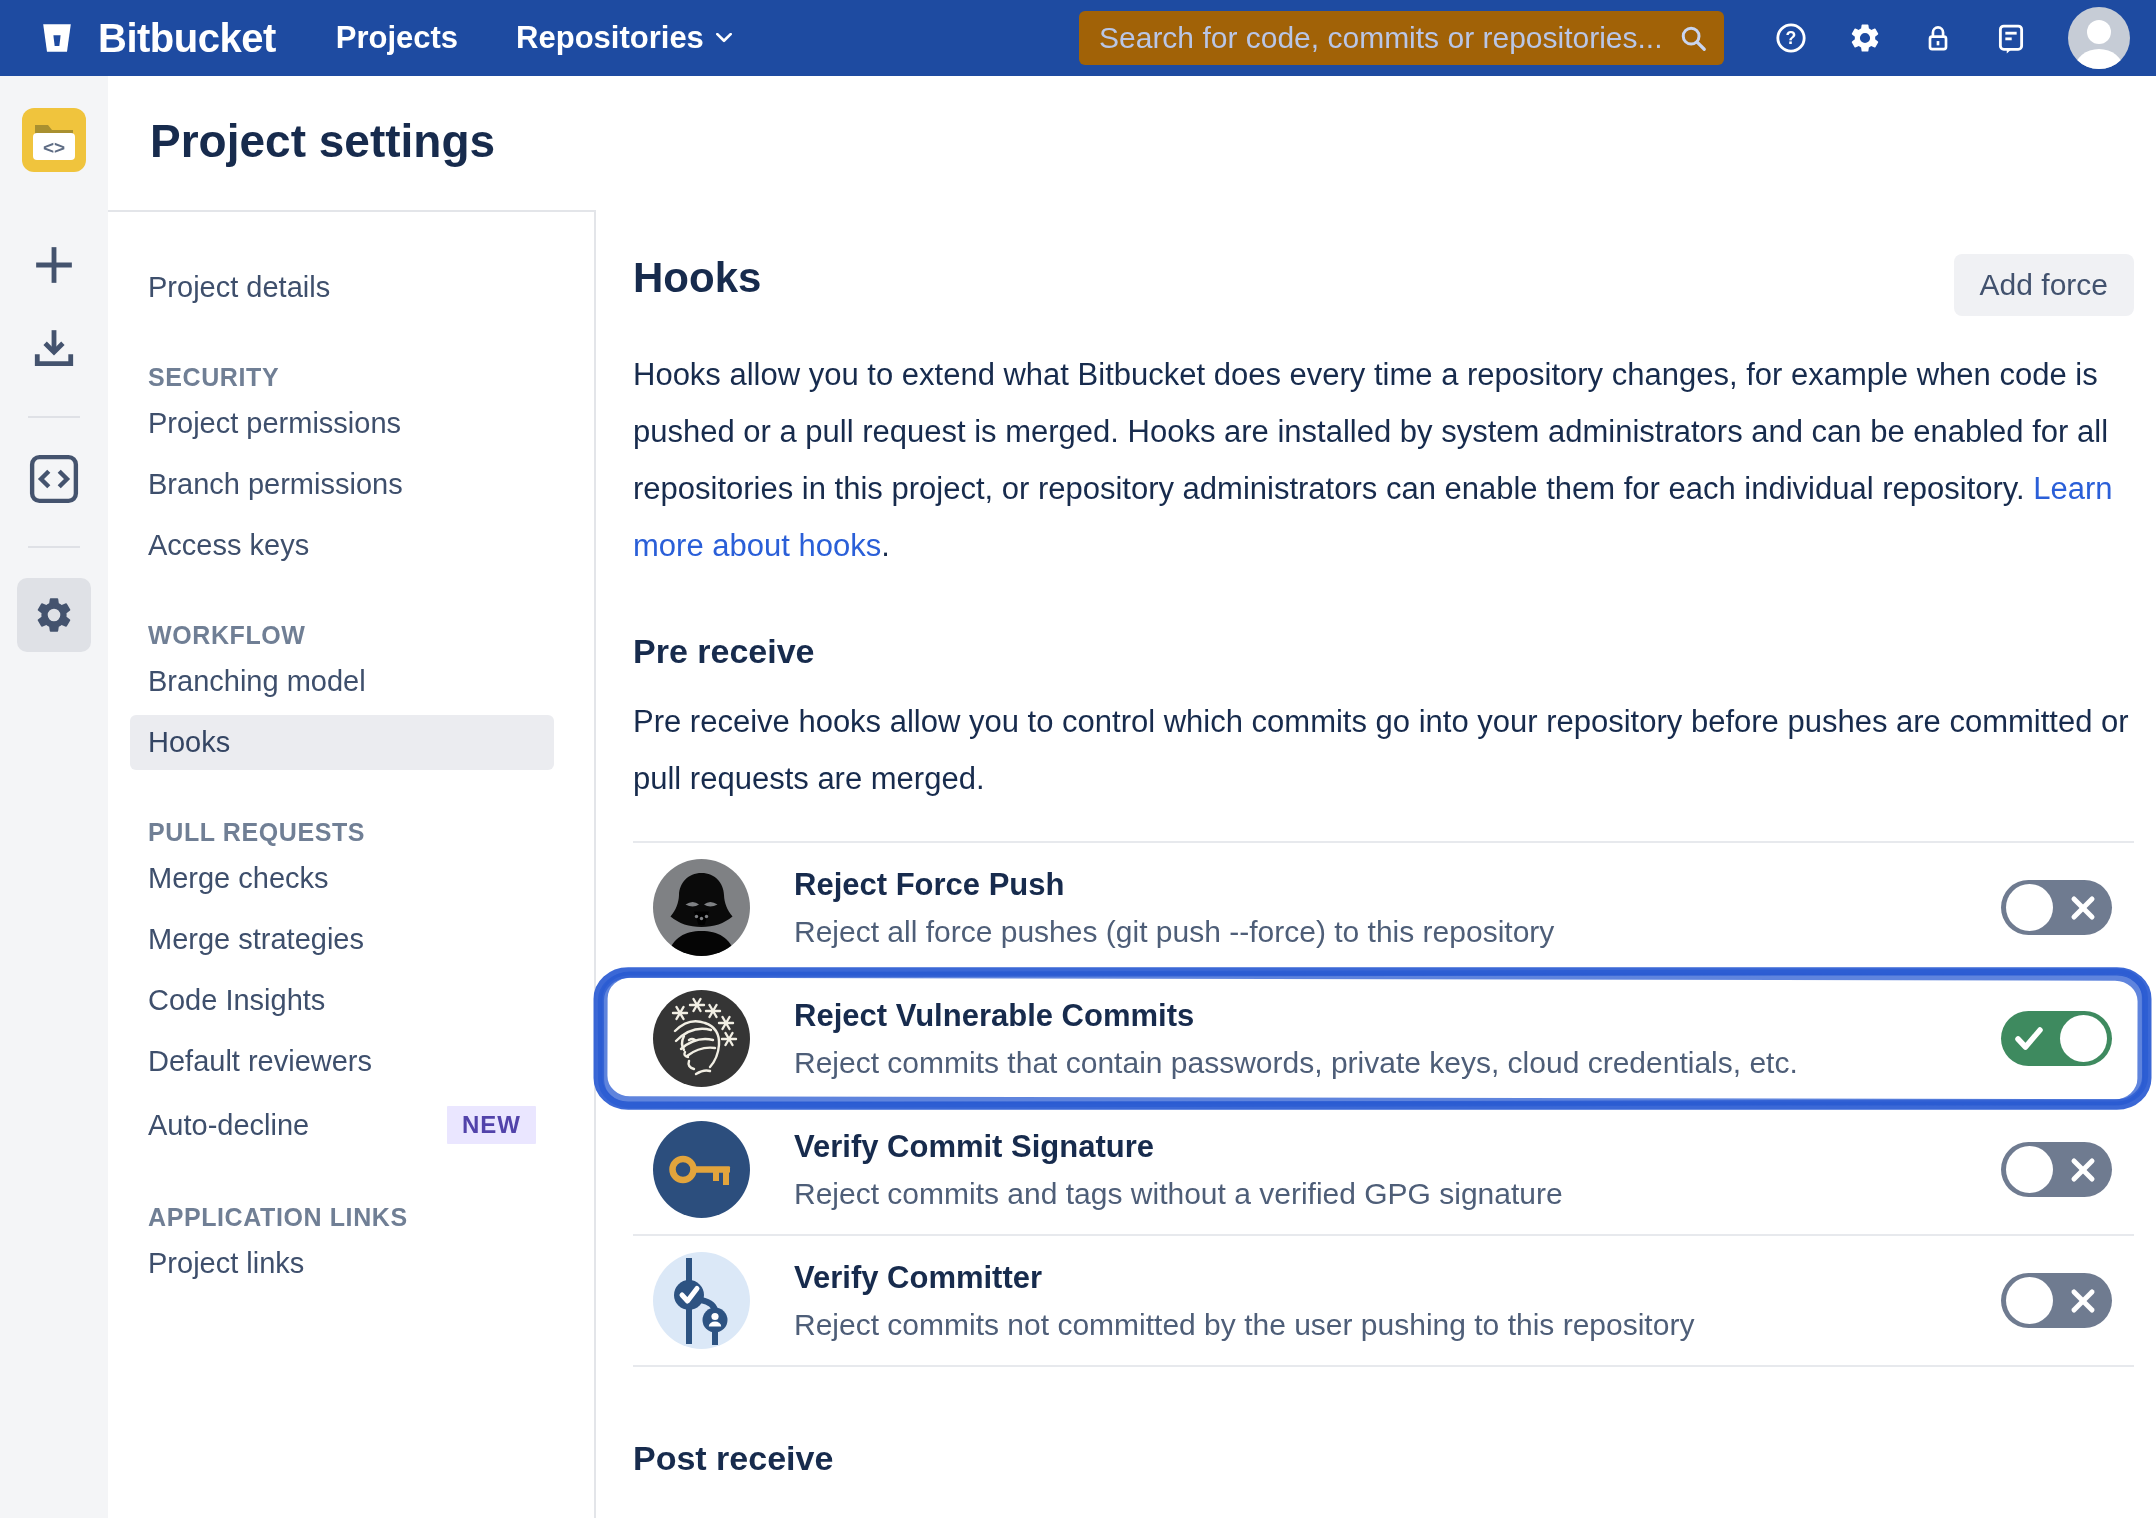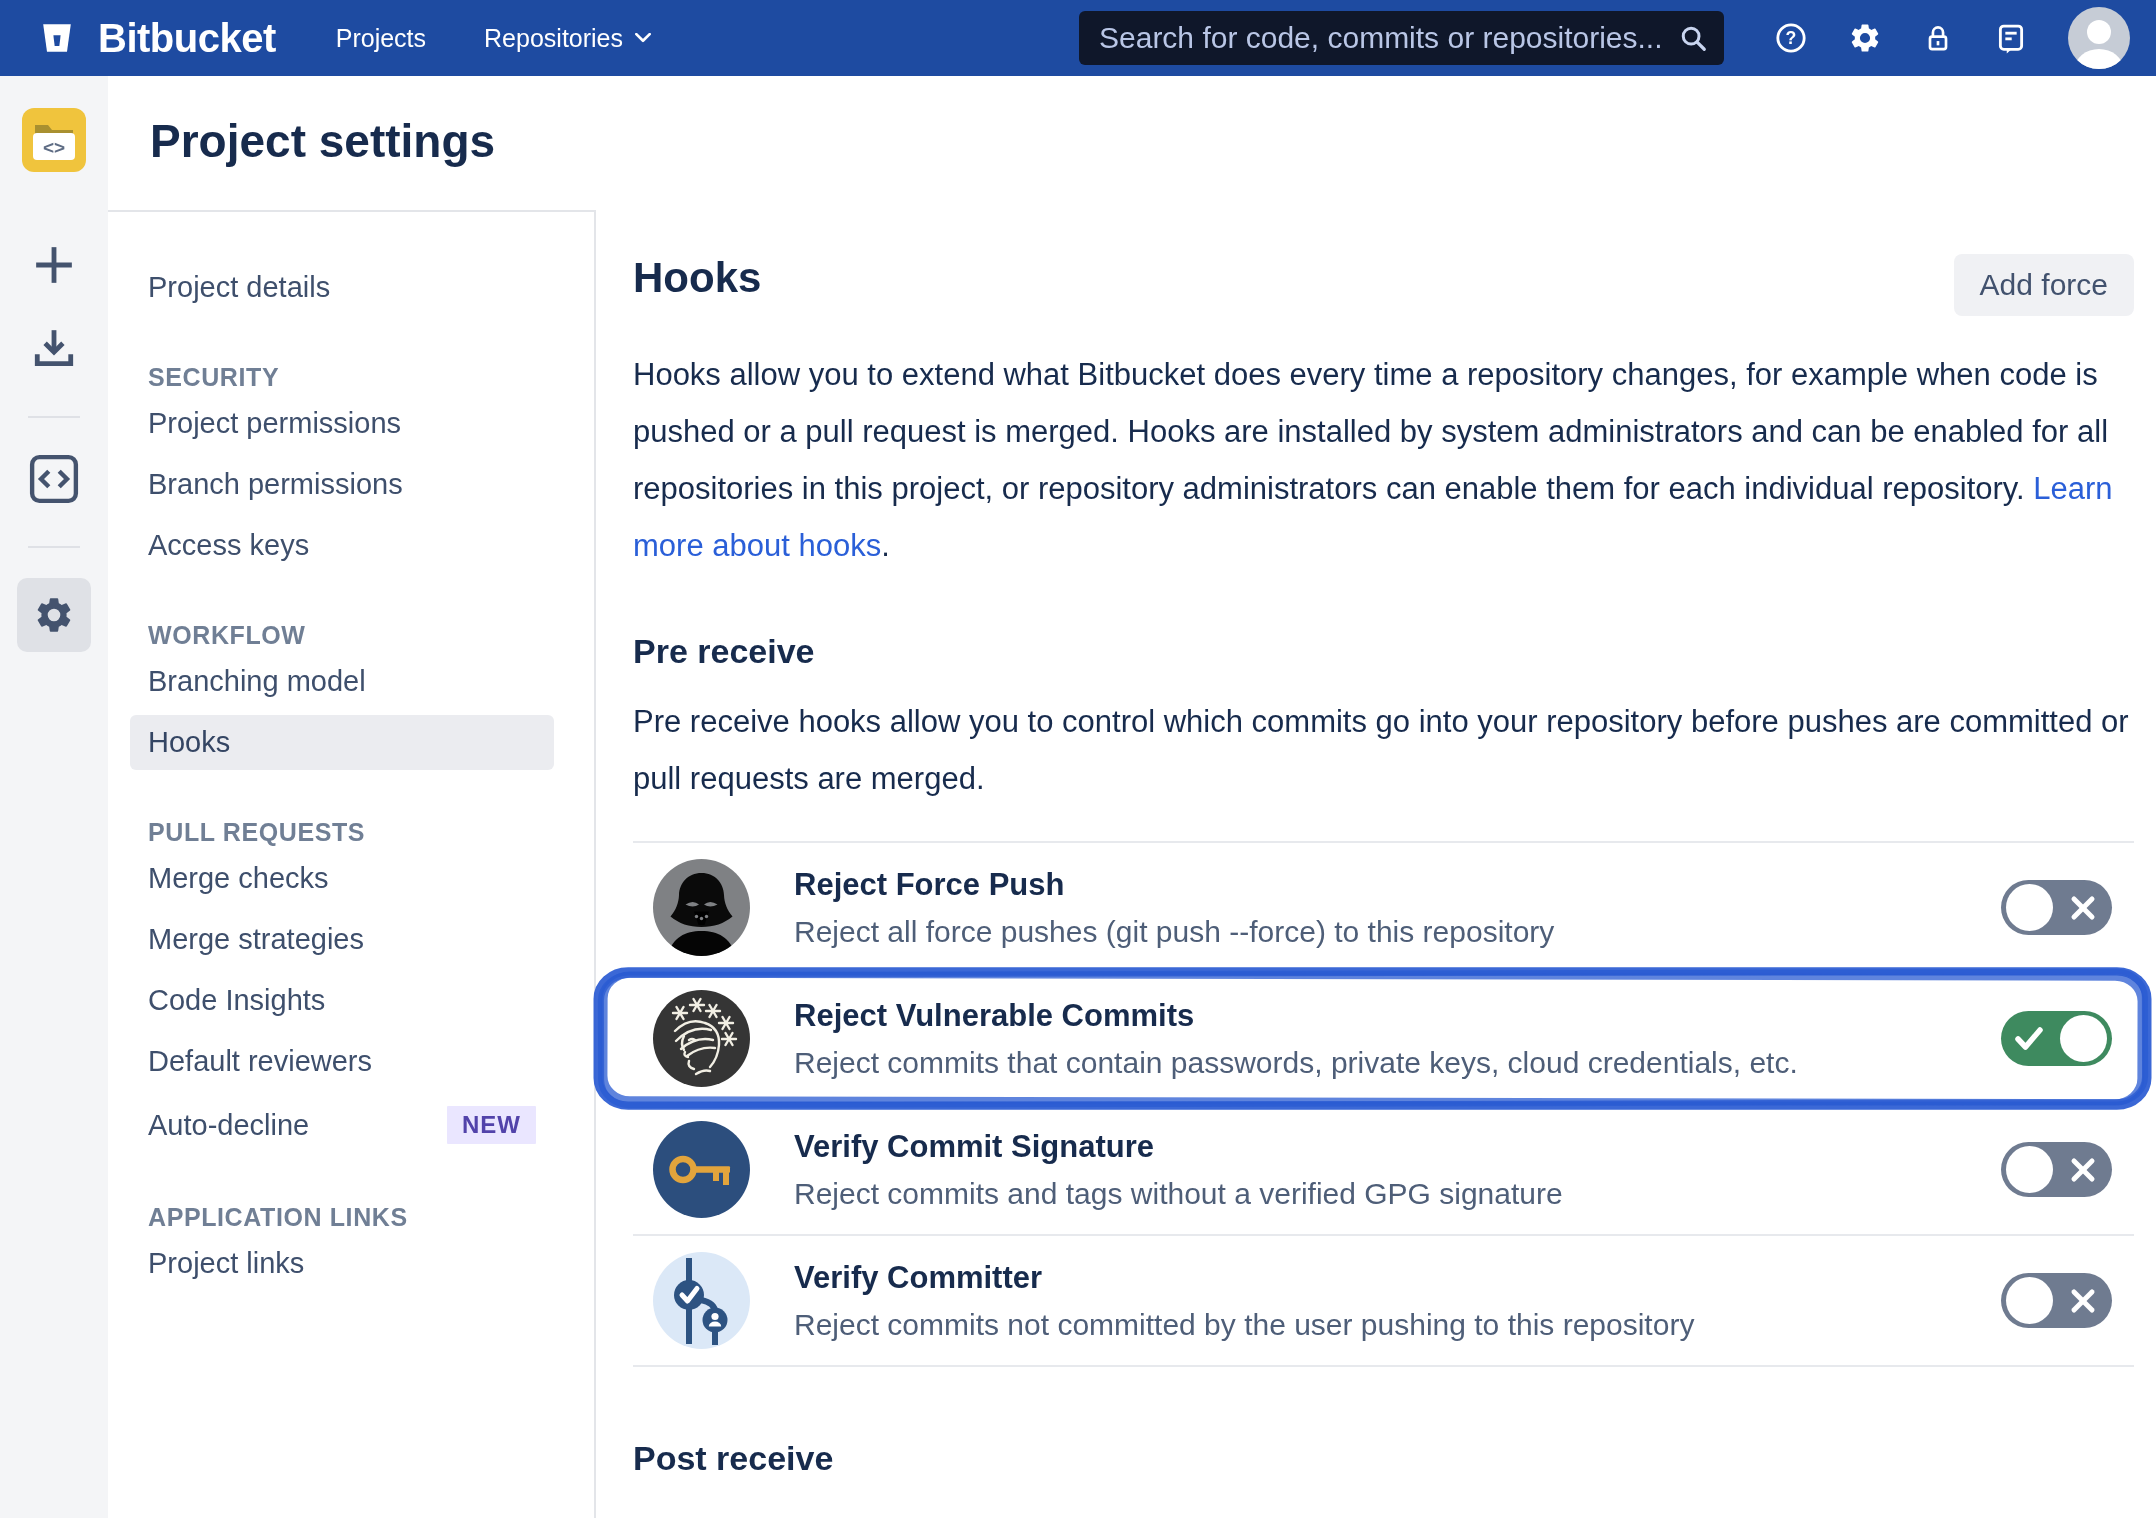--- a/index.html
+++ b/index.html
@@ -10,25 +10,25 @@
   }
 
   
   .navbar {
     position:absolute; top:0; left:0; right:0; height:76px;
     background:#1E4BA1; display:flex; align-items:center;
     padding:0 26px 0 40px; z-index:10;
   }
   .brand { display:flex; align-items:center; gap:24px; margin-right:60px; cursor:pointer; }
   .brand-text { color:#fff; font-size:40px; font-weight:700; letter-spacing:-0.5px; }
-  .nav-link { color:#fff; font-size:25px; font-weight:400; margin-right:58px;
+  .nav-link { color:#fff; font-size:31px; font-weight:700; margin-right:58px;
     display:flex; align-items:center; gap:12px; cursor:pointer;text-align:right; }
   .nav-spacer { flex:1; }
   .searchbox {
-    width:645px; height:54px; background:#0f172a; border-radius:6px;
+    width:645px; height:54px; background:#a16207; border-radius:6px;
     display:flex; align-items:center; padding:0 16px 0 20px; margin-right:50px;
   }
   .searchbox input {
     flex:1; background:transparent; border:none; outline:none;
     color:#D9E1F5; font-size:30px; font-family:inherit;
   }
   .searchbox input::placeholder { color:#B9C6E6; opacity:1; }
   .nav-icons { display:flex; align-items:center; gap:40px; }
   .nav-icon { display:flex; cursor:pointer; }
 

